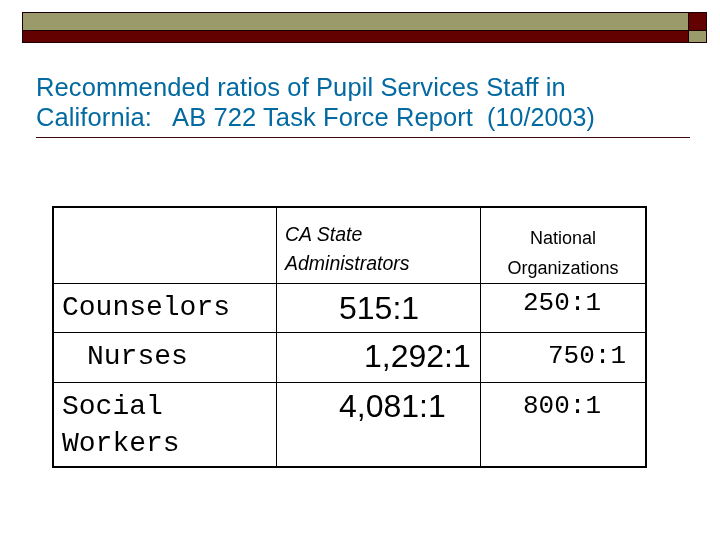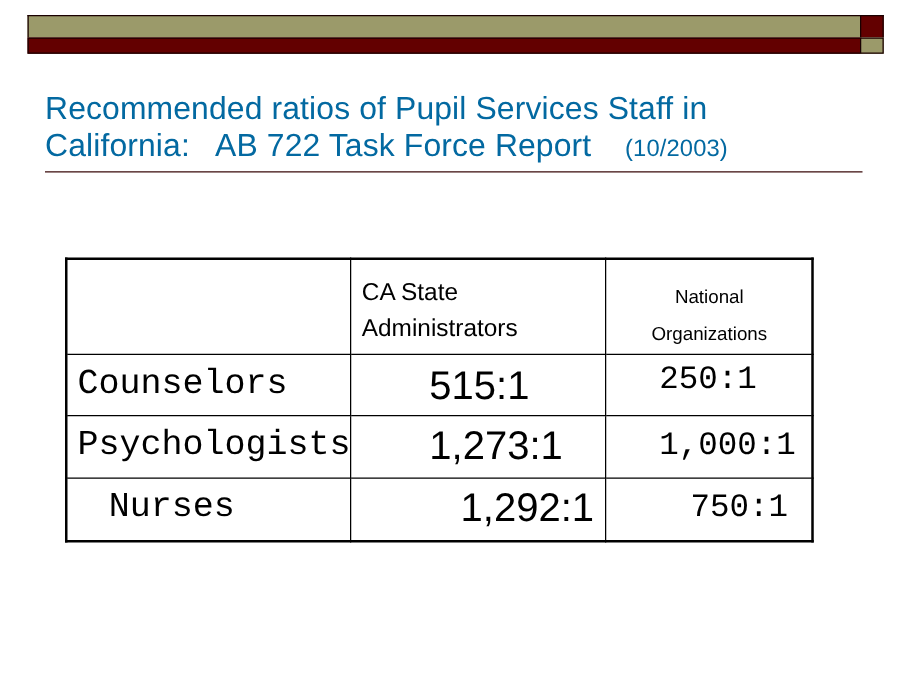--- a/index.html
+++ b/index.html
@@ -21,46 +21,46 @@
       border: 1px solid #1a0000; border-bottom: none;
     }
     .sq-olive {
       position: absolute; left: 688px; top: 30px; width: 17px; height: 11px;
       border: 1px solid #1a0000;
     }
     .title {
       position: absolute; left: 36px; top: 72px; width: 660px;
       font-size: 25.5px; line-height: 30px; letter-spacing: 0.1px;
     }
-    .title .date { font-size: 19px; margin-left: 27px; }
+    .title .date { font-size: 25px; margin-left: 14px; }
     .title-rule {
       position: absolute; left: 36px; top: 137px; width: 654px; height: 1px;
     }
     table.ratios {
       position: absolute; left: 52px; top: 206px;
       border-collapse: collapse;
       border: 2.5px solid #000;
     }
     table.ratios td {
       border: 1px solid #000; padding: 0; vertical-align: top;
       color: #000;
     }
     .c0 { width: 222px; }
-    .c1 { width: 203px; }
+    .c1 { width: 203px; font-style: italic; }
     .c2 { width: 164px; }
     tr.hdr td { height: 75px; }
     tr.r1 td { height: 48px; }
     tr.r2 td { height: 49px; }
     tr.r3 td { height: 49px; padding-left: 25px; }
     tr.r4 td { height: 83px; }
     .hdr1 {
       font-size: 19.5px; line-height: 29px; padding: 12px 0 0 8px; display: block;
     }
     .hdr2 {
-      font-size: 15px; line-height: 30px; padding: 15px 0 0 0; display: block; text-align: center;
+      font-size: 18px; line-height: 30px; padding: 15px 0 0 0; display: block; text-align: center;
     }
     .lbl { font-size: 28px; line-height: 37px; padding: 5px 0 0 8px; display: block; font-family: Liberation Mono, monospace; }
     .val1 { font-size: 32px; line-height: 37px; display: block; }
     .val2 { font-size: 26px; line-height: 37px; display: block; font-family: Liberation Mono, monospace; }
   </style>
 </head>
 <body>
 
 <div class="bar-olive" style="background: rgb(155, 154, 106);"></div>
 <div class="bar-red" style="background: rgb(99, 0, 0);"></div>
@@ -88,36 +88,36 @@
     <td>
           <span class="lbl">Counselors</span>
         </td>
     <td>
           <span class="val1" style="padding:6px 0 0 62px">515:1</span>
         </td>
     <td>
           <span class="val2" style="padding:1px 0 0 42px">250:1</span>
         </td>
   </tr>
-  <tr class="r2">
-    <td>
-          <span class="lbl">Psychologists</span>
-        </td>
-    <td>
-          <span class="val1" style="padding:5px 0 0 62px">1,273:1</span>
-        </td>
-    <td>
-          <span class="val2" style="padding:5px 0 0 42px">1,000:1</span>
-        </td>
-  </tr>
   <tr class="r3">
     <td>
           <span class="lbl">Nurses</span>
         </td>
     <td>
           <span class="val1" style="padding:5px 0 0 62px">1,292:1</span>
         </td>
     <td>
           <span class="val2" style="padding:5px 0 0 42px">750:1</span>
         </td>
   </tr>
+  <tr class="r4">
+    <td>
+          <span class="lbl"><span>Social</span><br><span>Workers</span></span>
+        </td>
+    <td>
+          <span class="val1" style="padding:5px 0 0 62px">4,081:1</span>
+        </td>
+    <td>
+          <span class="val2" style="padding:5px 0 0 42px">800:1</span>
+        </td>
+  </tr>
 </tbody>
   </table>
 
 </body></html>

